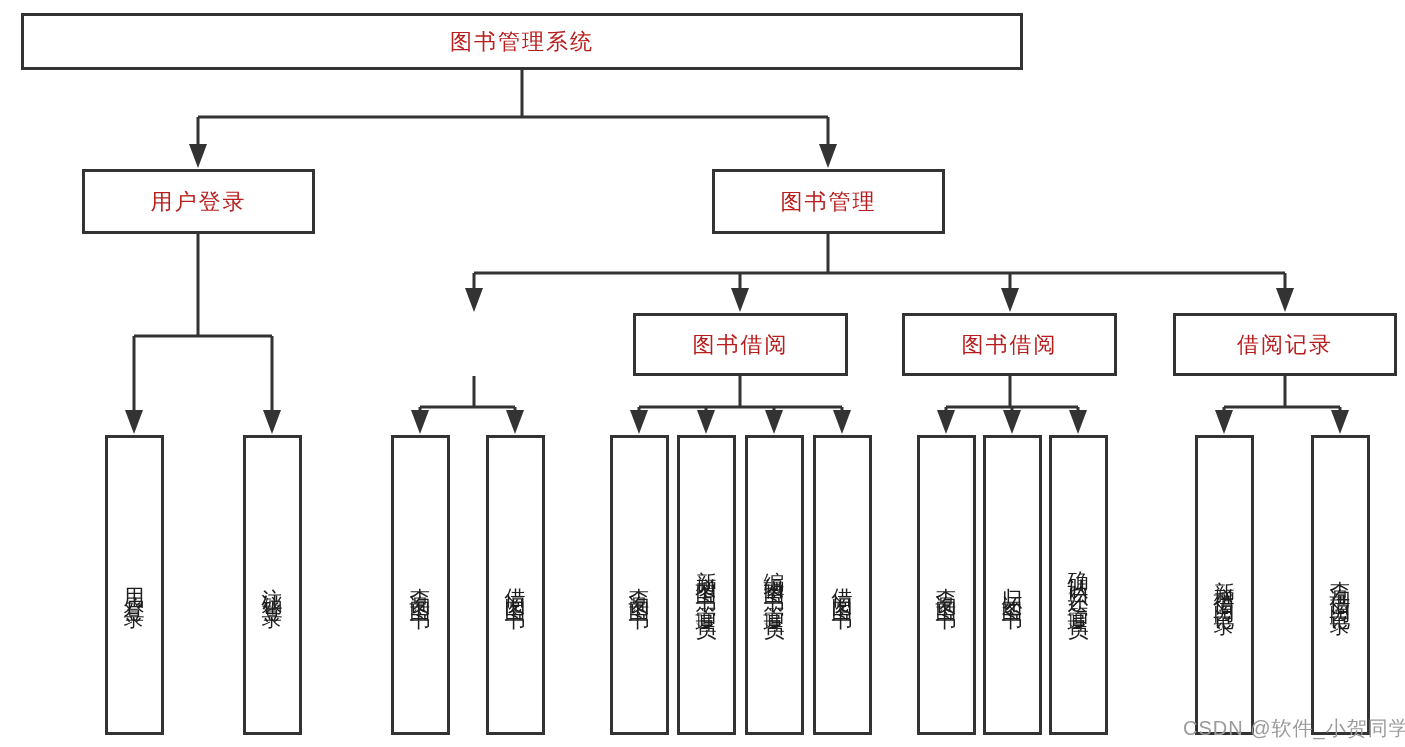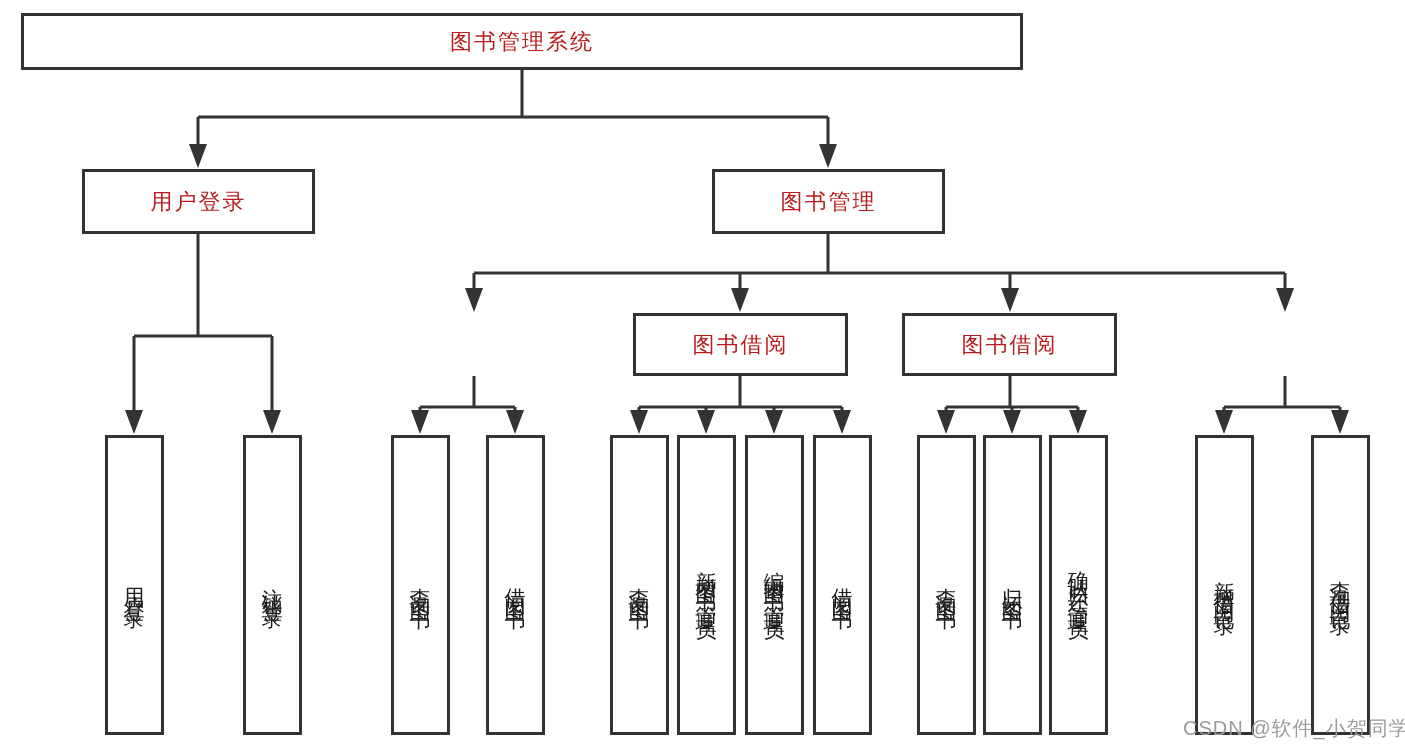--- a/index.html
+++ b/index.html
@@ -135,20 +135,23 @@
   <div class="node n-mgmt">
     <span class="lbl">图书管理</span>
   </div>
 
   <div class="node n-borrow">
     <span class="lbl">图书借阅</span>
   </div>
   <div class="node n-current">
     <span class="lbl">图书借阅</span>
   </div>
+  <div class="node n-records">
+    <span class="lbl">借阅记录</span>
+  </div>
 
   <div class="leaf l-1a">
     <span class="vlbl">用户登录</span>
   </div>
   <div class="leaf l-1b">
     <span class="vlbl">注销登录</span>
   </div>
 
   <div class="leaf l-2a">
     <span class="vlbl">查询图书</span>

